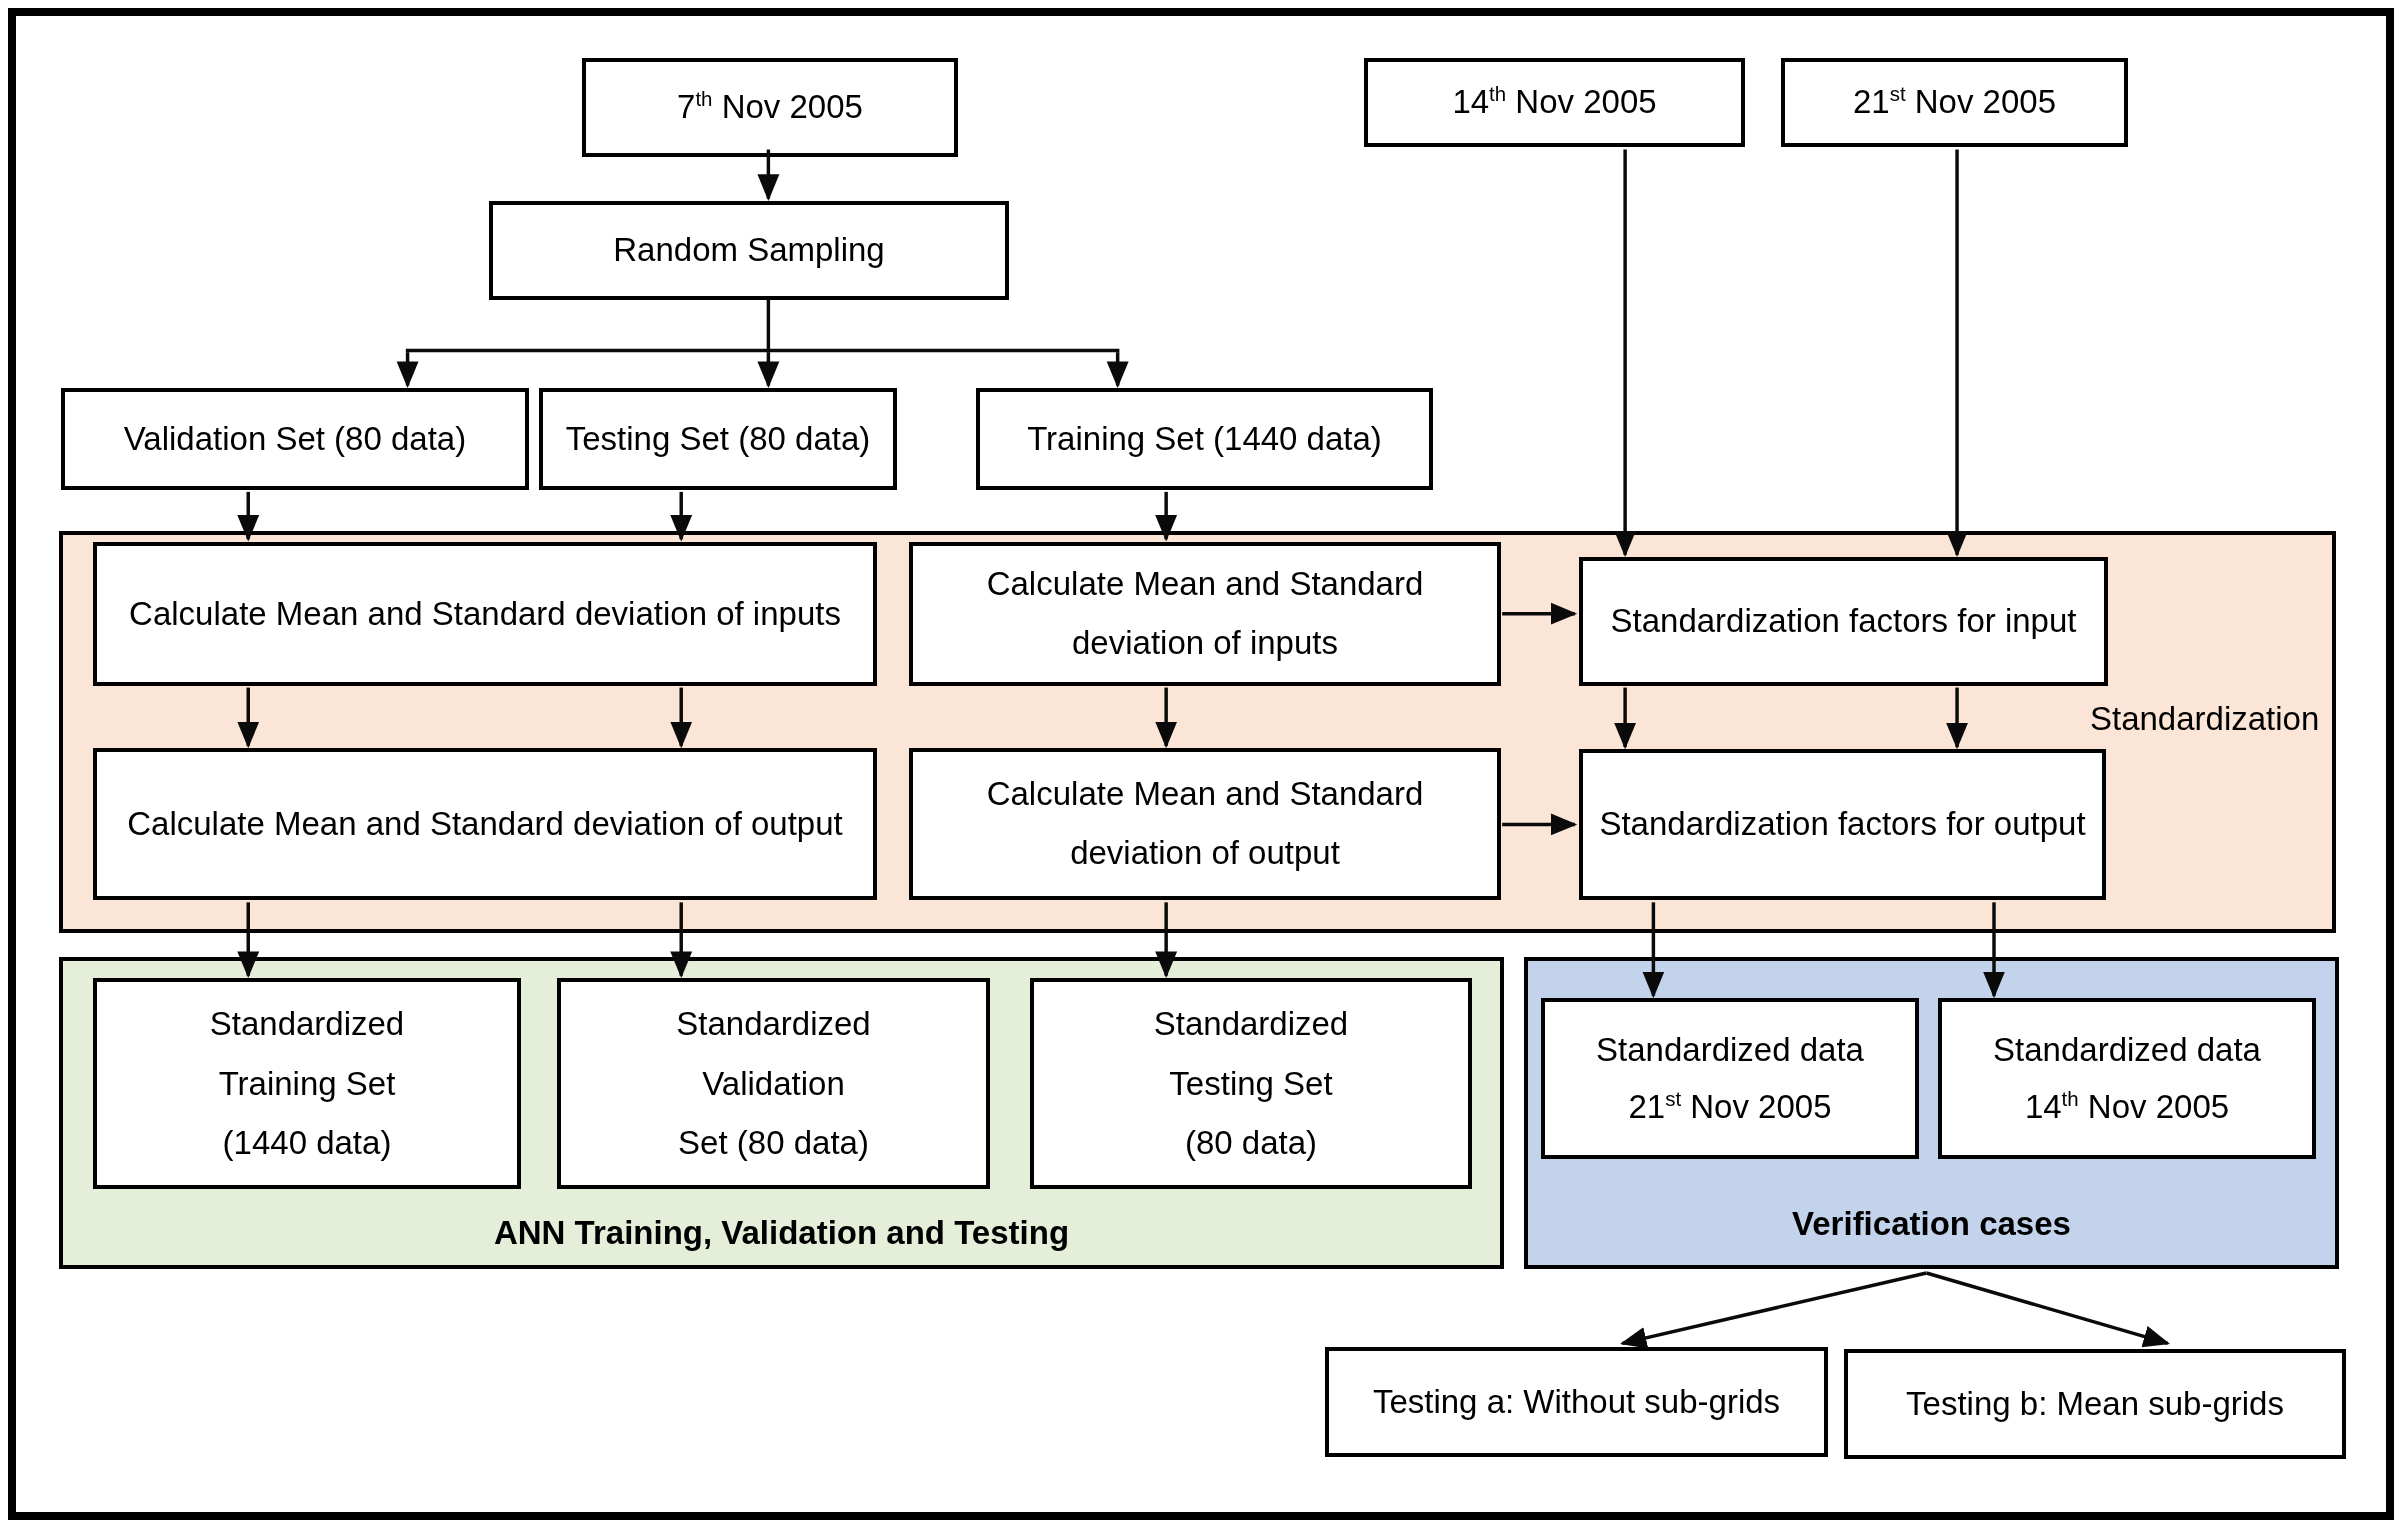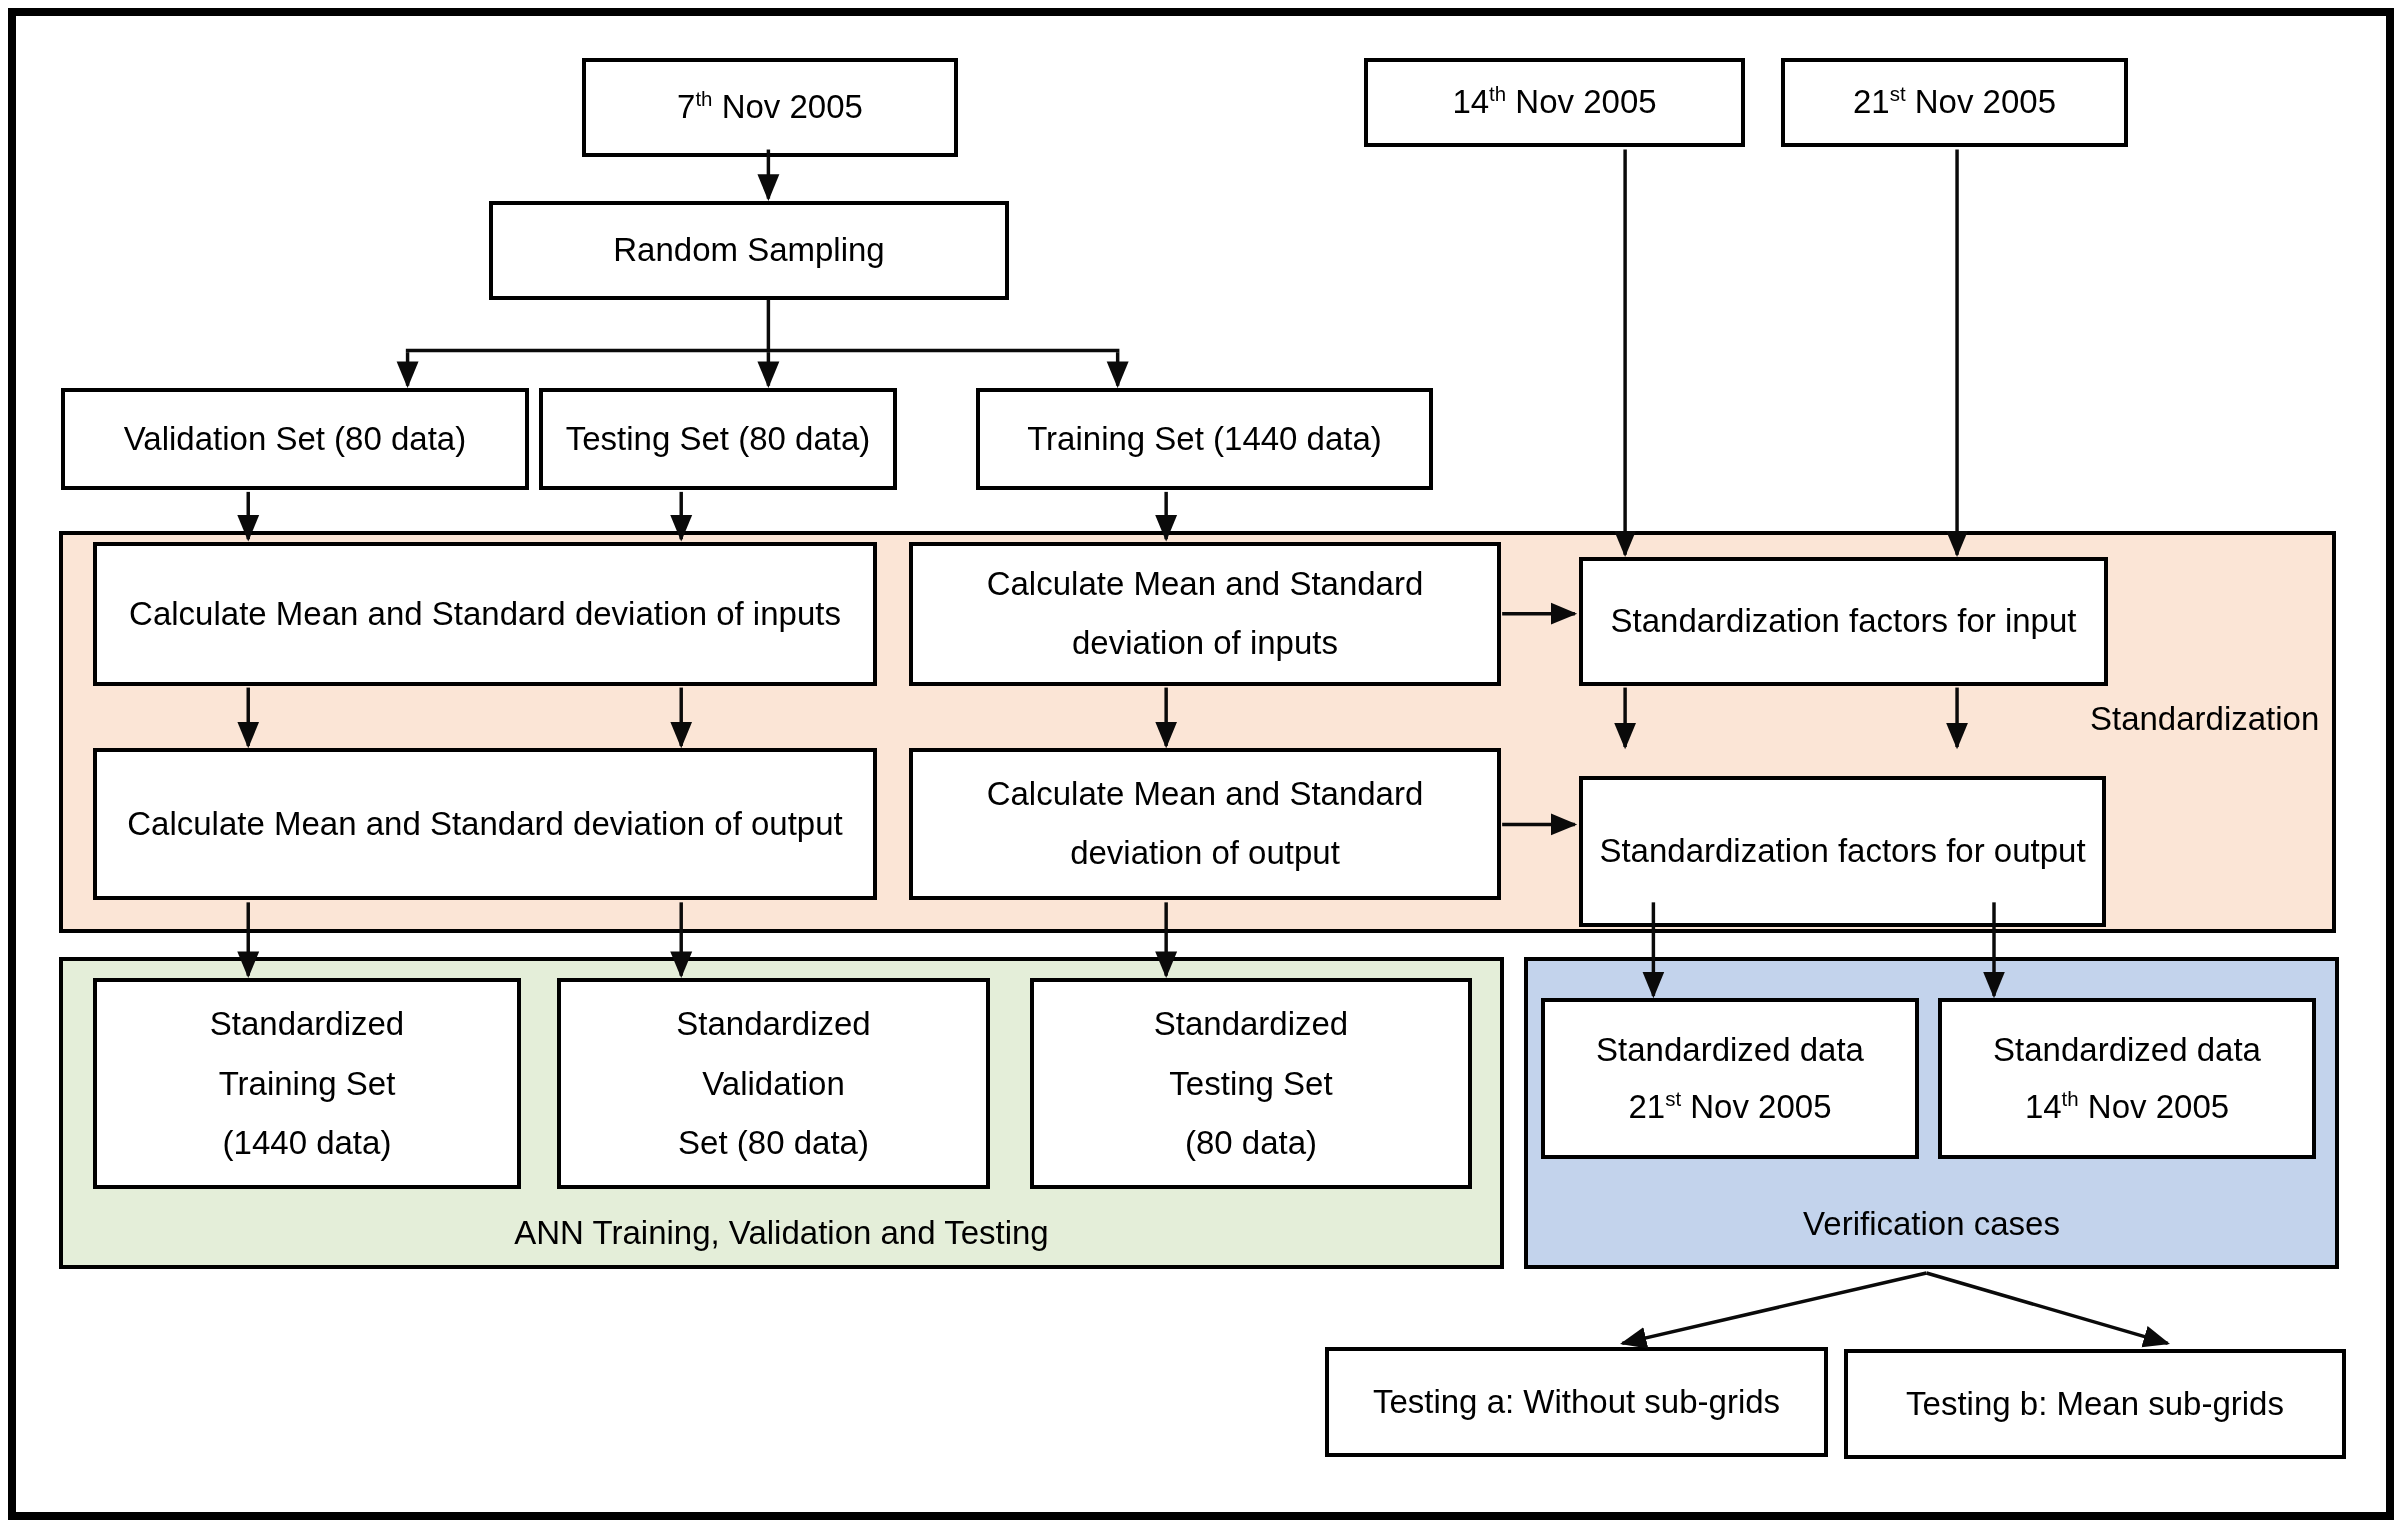--- a/index.html
+++ b/index.html
@@ -53,20 +53,21 @@
   }
   .sec-label{
     position:absolute;
     font-size:33px;
     line-height:1.1;
     white-space:nowrap;
   }
   .sec-label.center{
     text-align:center;
     white-space:normal;
+    font-weight:bold;
   }
   svg.connectors{
     position:absolute;
     left:0;top:0;
     width:2401px;height:1527px;
     pointer-events:none;
   }
   svg.connectors line{
     stroke:var(--line);
     stroke-width:6;
@@ -132,21 +133,21 @@
   </div>
 
   <div class="box" style="left:93px;top:748px;width:784px;height:152px;">
     <span class="ln">Calculate Mean and Standard deviation of output</span>
   </div>
 
   <div class="box" style="left:909px;top:748px;width:592px;height:152px;">
     <span class="ln">Calculate Mean and Standard deviation of output</span>
   </div>
 
-  <div class="box" style="left:1579px;top:749px;width:527px;height:151px;margin-top:27px;">
+  <div class="box" style="left:1579px;top:749px;width:527px;height:151px;">
     <span class="ln">Standardization factors for output</span>
   </div>
 
   <div class="box" style="left:93px;top:978px;width:428px;height:211px;line-height:1.8;">
     <span class="ln">Standardized</span>
     <span class="ln">Training Set</span>
     <span class="ln">(1440 data)</span>
   </div>
 
   <div class="box" style="left:557px;top:978px;width:433px;height:211px;line-height:1.8;">

